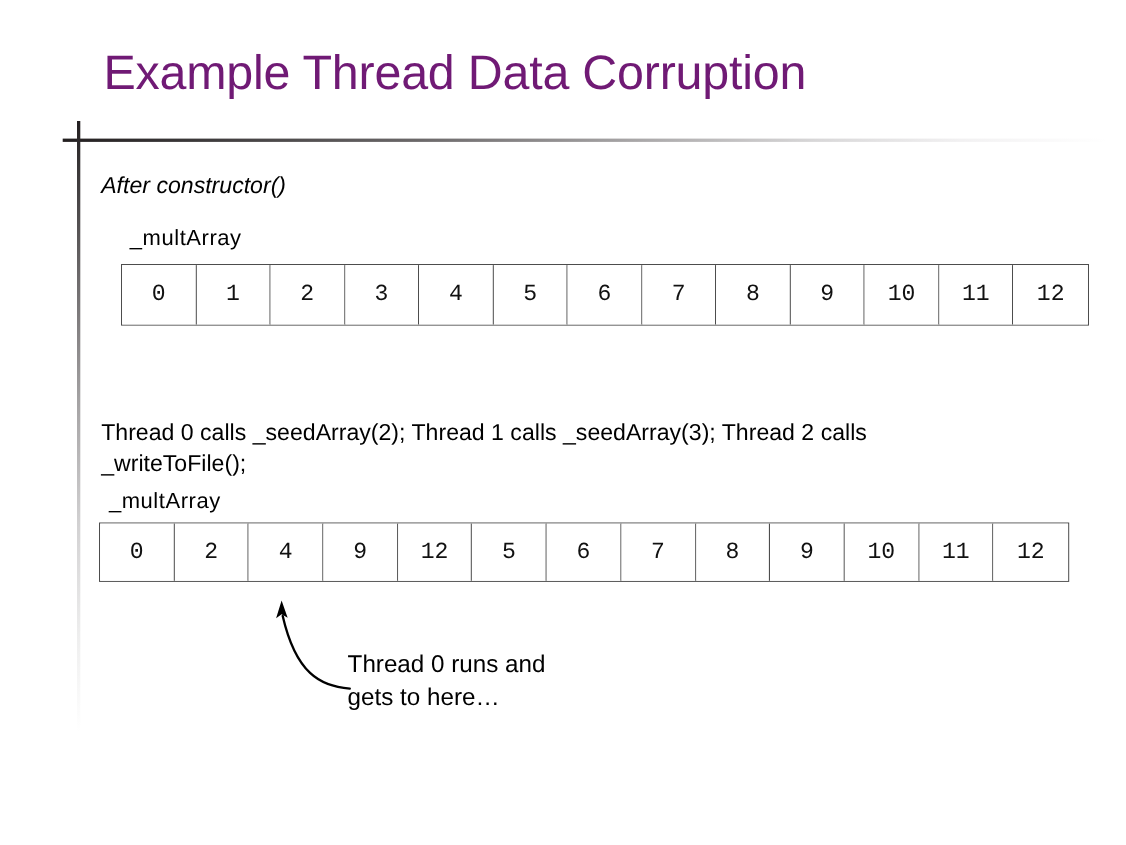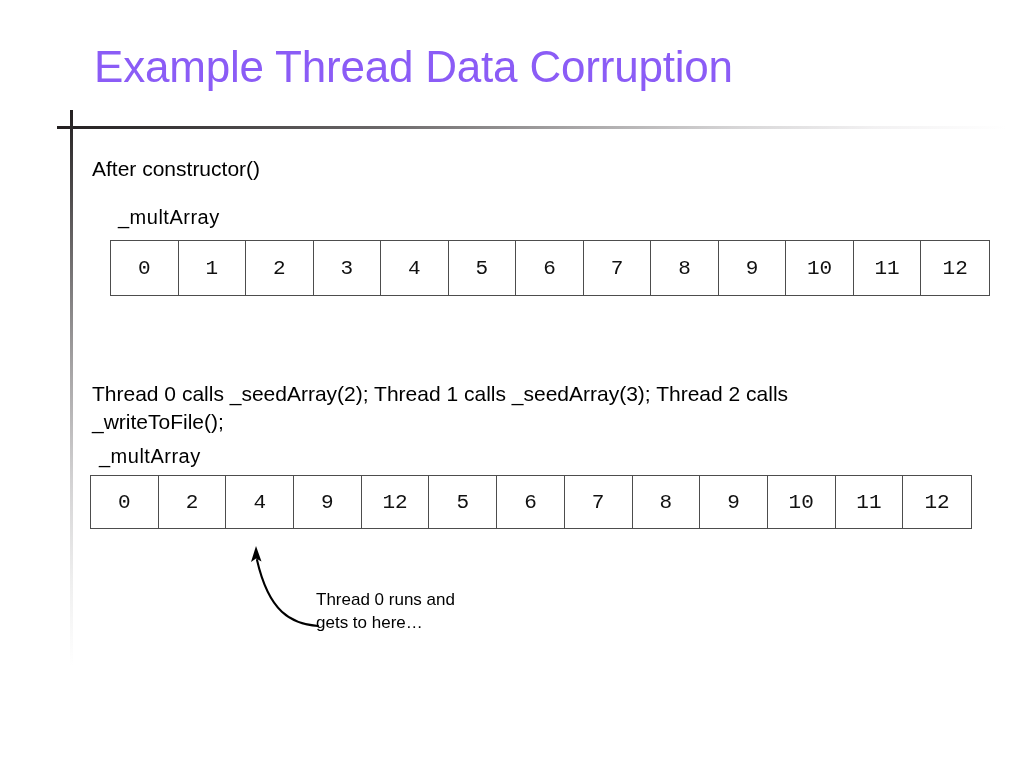--- a/index.html
+++ b/index.html
@@ -17,21 +17,21 @@
   }
 
   
   .slide-title {
     position: absolute;
     left: 94px;
     top: 44px;
     font-family: "Liberation Sans", sans-serif;
     font-size: 44px;
     font-weight: 400;
-    color: #8b5cf6;
+    color: #701a75;
     letter-spacing: -0.2px;
     white-space: nowrap;
     line-height: 1.05;
   }
 
   
   .rule-horizontal {
     position: absolute;
     left: 57px;
     top: 126px;
@@ -64,21 +64,21 @@
 
   
   .body-text {
     position: absolute;
     font-family: "Liberation Sans", sans-serif;
     font-size: 21px;
     font-weight: 400;
     color: #000000;
     line-height: 1.32;
   }
-  #after-constructor-text { left: 92px; top: 155px; }
+  #after-constructor-text { left: 92px; top: 155px; font-style: italic; }
   #thread-calls-text { left: 92px; top: 380px; width: 830px; }
 
   
   .array-label {
     position: absolute;
     font-family: Liberation Sans, sans-serif;
     font-size: 20px;
     color: #000000;
     letter-spacing: 0.5px;
     white-space: nowrap;
@@ -132,21 +132,21 @@
     height: 90px;
     overflow: visible;
   }
 
   
   #callout-text {
     position: absolute;
     left: 316px;
     top: 589px;
     font-family: "Liberation Sans", sans-serif;
-    font-size: 17px;
+    font-size: 22px;
     color: #000000;
     line-height: 1.35;
     white-space: pre-line;
   }
 </style>
 </head>
 <body>
 
 <div class="slide-title" id="slide-title">Example Thread Data Corruption</div>
 

